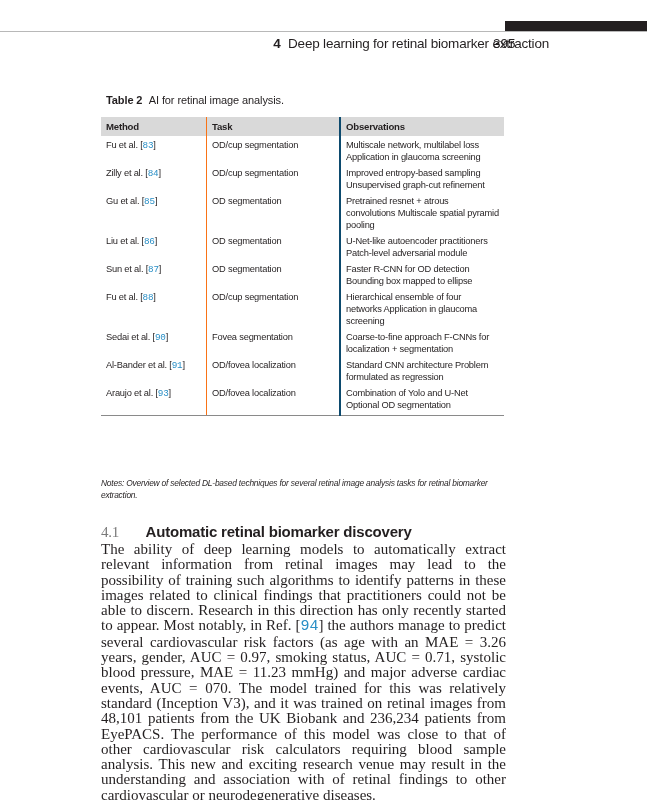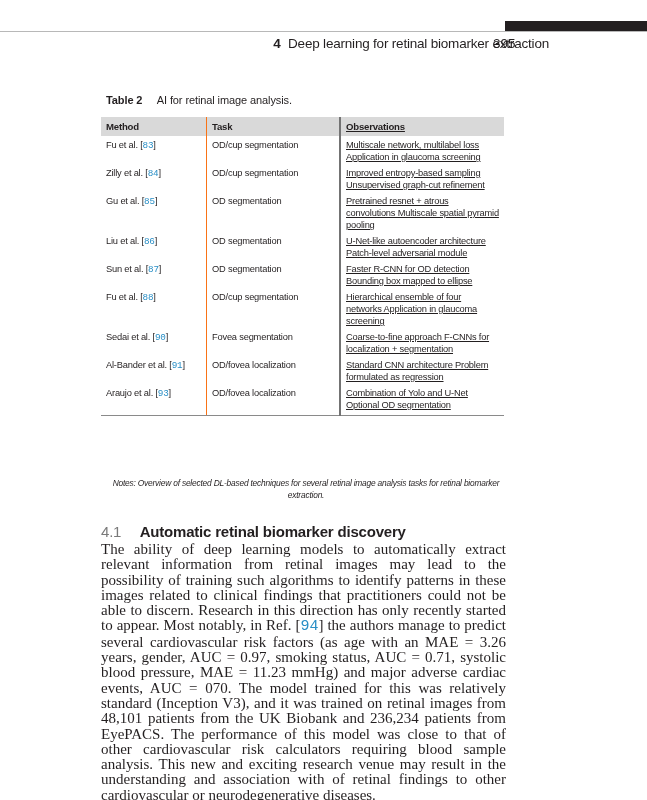--- a/index.html
+++ b/index.html
@@ -3,32 +3,32 @@
 <meta charset="utf-8">
 <style>
   html, body { margin:0; padding:0; background:#ffffff; }
   body { width:647px; height:800px; position:relative; overflow:hidden; color:#231f20; }
   .topbar { position:absolute; left:505px; top:21px; width:142px; height:10px; background:#231f20; }
   .topline { position:absolute; left:0; top:31px; width:647px; height:1px; background:#b8b8b8; }
   .running-head { position:absolute; top:36px; right:98px; font-family:"Liberation Sans", sans-serif; font-size:13.5px; letter-spacing:-0.2px; }
   .running-head .num { font-weight:bold; margin-right:4px; }
   .page-num { position:absolute; top:36px; left:493px; font-family:"Liberation Sans", sans-serif; font-size:13.5px; font-weight:normal; }
   .table-caption { position:absolute; left:106px; top:94px; font-family:"Liberation Sans", sans-serif; font-size:11px; letter-spacing:-0.1px; }
-  .table-caption b { margin-right:12px; }
+  .table-caption b { margin-right:4px; }
   table.data { position:absolute; left:101px; top:117px; width:403px; border-collapse:collapse; font-family:"Liberation Sans", sans-serif; font-size:9.3px; line-height:12px; letter-spacing:-0.2px; color:#231f20; }
   table.data th { background:#d9d9d9; text-align:left; font-weight:bold; height:19px; padding:0 5px; font-size:9.6px; }
   table.data td { vertical-align:top; padding:3px 5px 1px 5px; }
   table.data th.c1, table.data td.c1 { width:95px; }
   table.data th.c2, table.data td.c2 { width:122px; border-left:1px solid #f97316; }
-  table.data th.c3, table.data td.c3 { border-left:2px solid #737373;text-decoration:underline; }
+  table.data th.c3, table.data td.c3 { border-left:2px solid #0c4a6e; }
   table.data tbody tr:last-child td { border-bottom:1px solid #8a8a8a; padding-bottom:4px; }
   .ref { color:#2a8fc6;font-family:Liberation Mono, monospace; }
-  .notes { position:absolute; left:101px; top:478px; width:410px; font-family:"Liberation Sans", sans-serif; font-style:italic; font-size:8.4px; line-height:11.5px; letter-spacing:-0.2px;text-align:center; }
+  .notes { position:absolute; left:101px; top:478px; width:410px; font-family:"Liberation Sans", sans-serif; font-style:italic; font-size:8.4px; line-height:11.5px; letter-spacing:-0.2px; }
   .section-title { position:absolute; left:101px; top:523px; font-family:"Liberation Sans", sans-serif; font-size:15px; font-weight:bold; letter-spacing:-0.2px; }
-  .section-title .snum { color:#7a7a7a; font-weight:normal; margin-right:15px; }
+  .section-title .snum { color:#7a7a7a; font-weight:normal; margin-right:23px;font-family:Liberation Serif, serif; }
   .body-text { position:absolute; left:101px; top:542px; width:405px; font-family:"Liberation Serif", serif; font-size:15px; line-height:15.3px; text-align:justify; }
 </style>
 </head>
 <body>
 
 <div class="topbar"></div>
 <div class="topline"></div>
 
 <div class="running-head">
   <span class="num">4</span>
@@ -61,21 +61,21 @@
       <td class="c3">Improved entropy-based sampling Unsupervised graph-cut refinement</td>
     </tr>
     <tr>
       <td class="c1"><span>Gu et al. [</span><span class="ref">85</span>]</td>
       <td class="c2">OD segmentation</td>
       <td class="c3">Pretrained resnet + atrous convolutions Multiscale spatial pyramid pooling</td>
     </tr>
     <tr>
       <td class="c1"><span>Liu et al. [</span><span class="ref">86</span>]</td>
       <td class="c2">OD segmentation</td>
-      <td class="c3">U-Net-like autoencoder architecture Patch-level adversarial module</td>
+      <td class="c3">U-Net-like autoencoder practitioners Patch-level adversarial module</td>
     </tr>
     <tr>
       <td class="c1"><span>Sun et al. [</span><span class="ref">87</span>]</td>
       <td class="c2">OD segmentation</td>
       <td class="c3">Faster R-CNN for OD detection Bounding box mapped to ellipse</td>
     </tr>
     <tr>
       <td class="c1"><span>Fu et al. [</span><span class="ref">88</span>]</td>
       <td class="c2">OD/cup segmentation</td>
       <td class="c3">Hierarchical ensemble of four networks Application in glaucoma screening</td>

